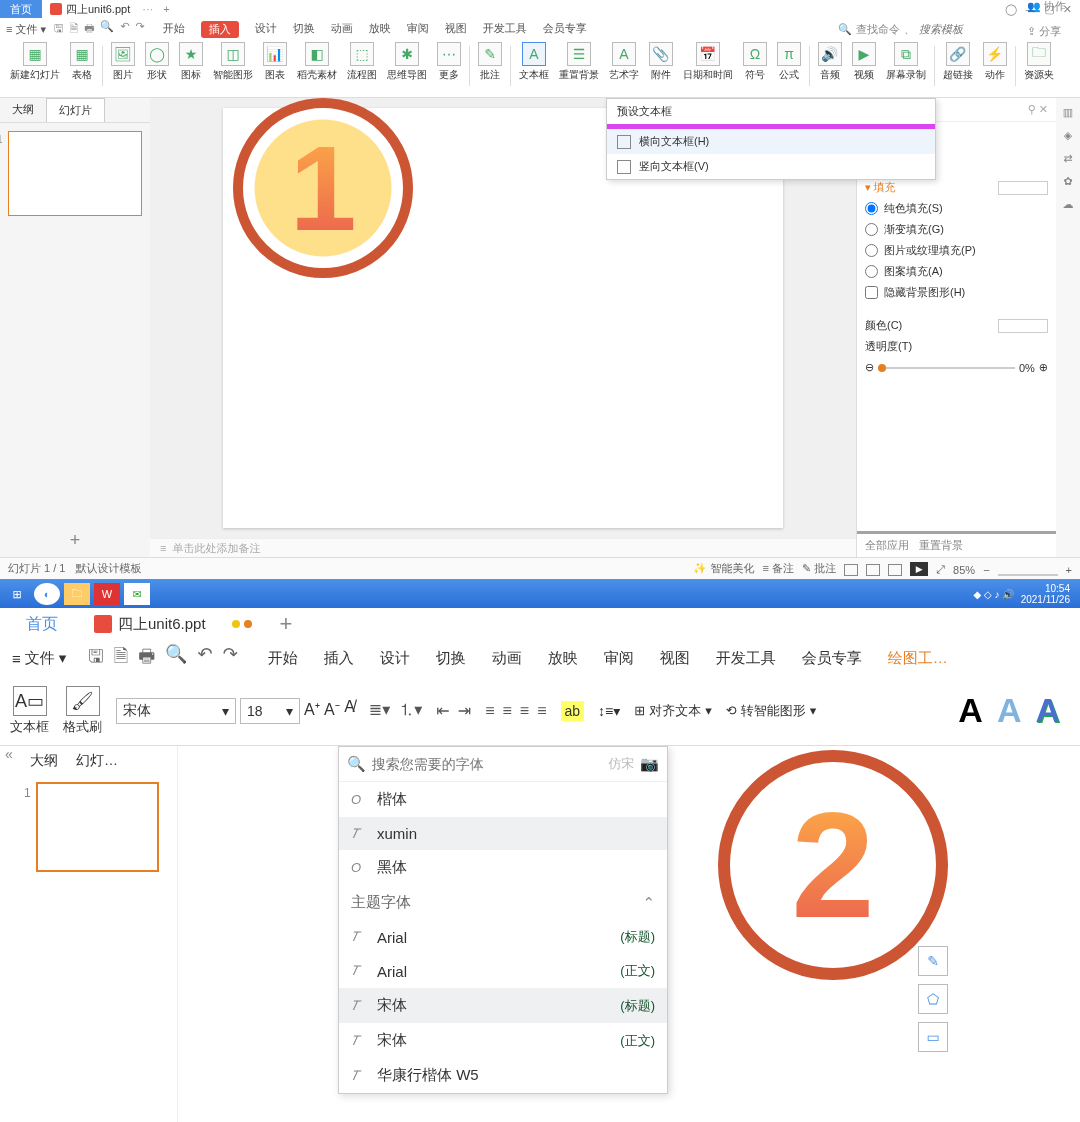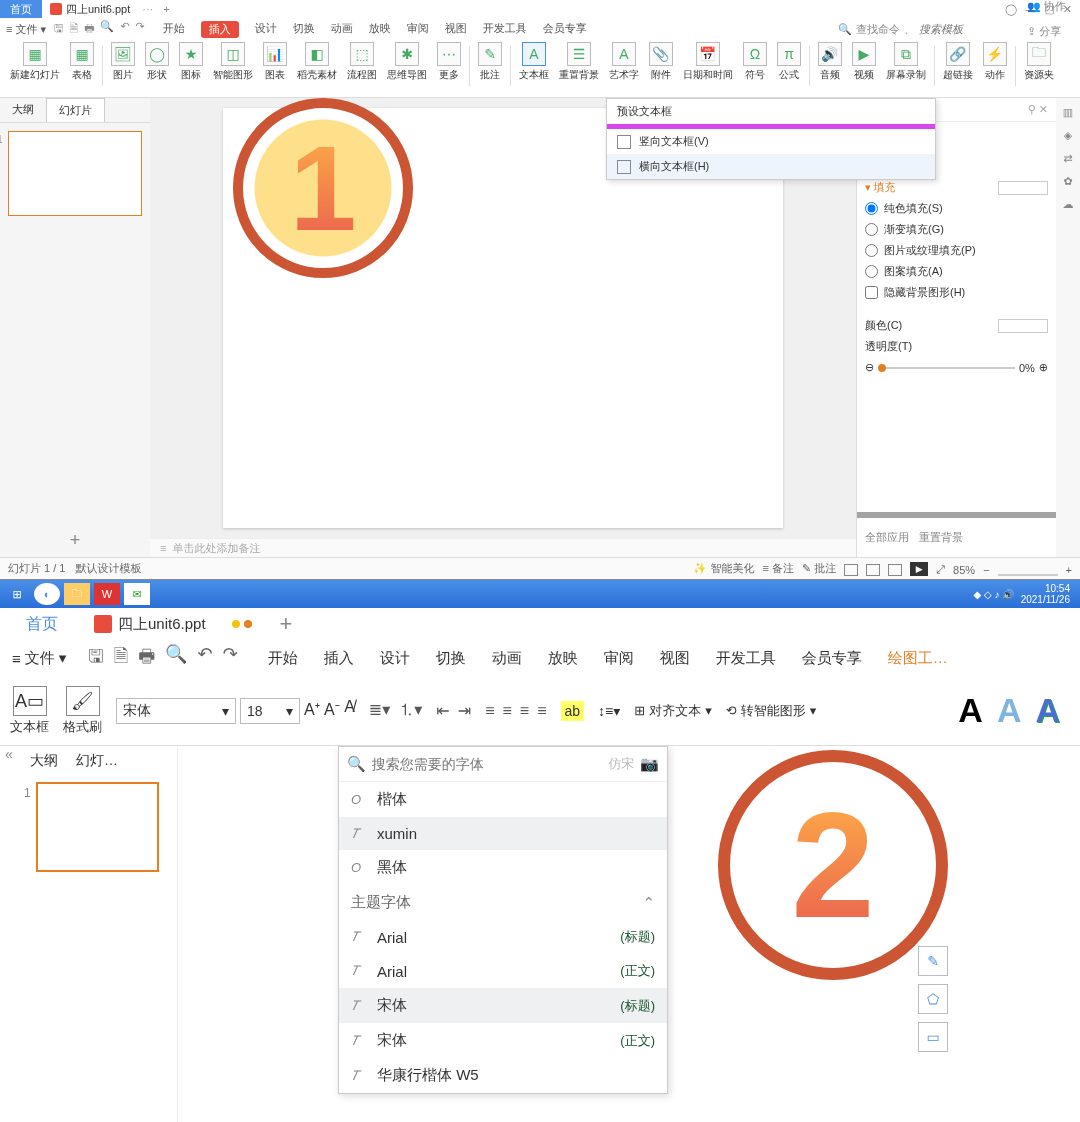--- a/index.html
+++ b/index.html
@@ -61,21 +61,21 @@
 .rp-topico{padding:6px 8px;}
 .rp-topico .sq{width:18px;height:18px;border:1px solid #e67e22;display:inline-block;}
 .rp-section{padding:4px 8px;font-size:11px;}
 .rp-section .lbl{color:#e67e22;}
 .rp-row{display:flex;align-items:center;gap:6px;padding:3px 8px;font-size:11px;}
 .rp-row input[type=radio]{}
 .rp-sel{margin-left:auto;width:50px;height:14px;border:1px solid #ccc;}
 .rp-slider{display:flex;align-items:center;gap:4px;padding:4px 8px;}
 .rp-slider .track{flex:1;height:2px;background:#ccc;position:relative;}
 .rp-slider .knob{width:8px;height:8px;border-radius:50%;background:#e67e22;position:absolute;left:0;top:-3px;}
-.rp-foot{margin-top:auto;border-top:6px solid #a3a3a3;padding:12px 8px;display:flex;gap:10px;font-size:11px;color:#888;}
+.rp-foot{margin-top:auto;border-top:3px solid #a3a3a3;padding:4px 8px;display:flex;gap:10px;font-size:11px;color:#888;}
 .rside-icons{width:24px;background:#f7f7f7;display:flex;flex-direction:column;align-items:center;gap:10px;padding-top:8px;color:#888;}
 
 
 .status1{height:22px;background:#fafafa;border-top:1px solid #ddd;display:flex;align-items:center;padding:0 8px;font-size:11px;color:#666;gap:10px;}
 .status1 .right{margin-left:auto;display:flex;align-items:flex-end;gap:8px;}
 .play-btn{width:18px;height:14px;background:#333;color:#fff;display:flex;align-items:center;justify-content:center;font-size:9px;}
 .view-ico{width:14px;height:12px;border:1px solid #888;}
 
 
 .taskbar{height:28px;background:linear-gradient(#4a8fe7,#2a6fd7);display:flex;align-items:center;padding:0 4px;gap:4px;}
@@ -327,27 +327,27 @@
         <div class="slide-canvas">
           <div class="bignum one">
               <span class="inner">1</span>
             </div>
         </div>
 
         <div class="txtmenu">
           <div class="txtmenu-item head">
               <span>预设文本框</span>
             </div>
+          <div class="txtmenu-item hov">
+              <span class="tm-ico"></span>
+              <span>横向文本框(H)</span>
+            </div>
           <div class="txtmenu-item">
               <span class="tm-ico"></span>
               <span>竖向文本框(V)</span>
-            </div>
-          <div class="txtmenu-item hov">
-              <span class="tm-ico"></span>
-              <span>横向文本框(H)</span>
             </div>
         </div>
       </div>
       <div class="notes-bar">
         <span>≡</span>
         <span>单击此处添加备注</span>
       </div>
     </div>
 
     <div class="rightpanel">

